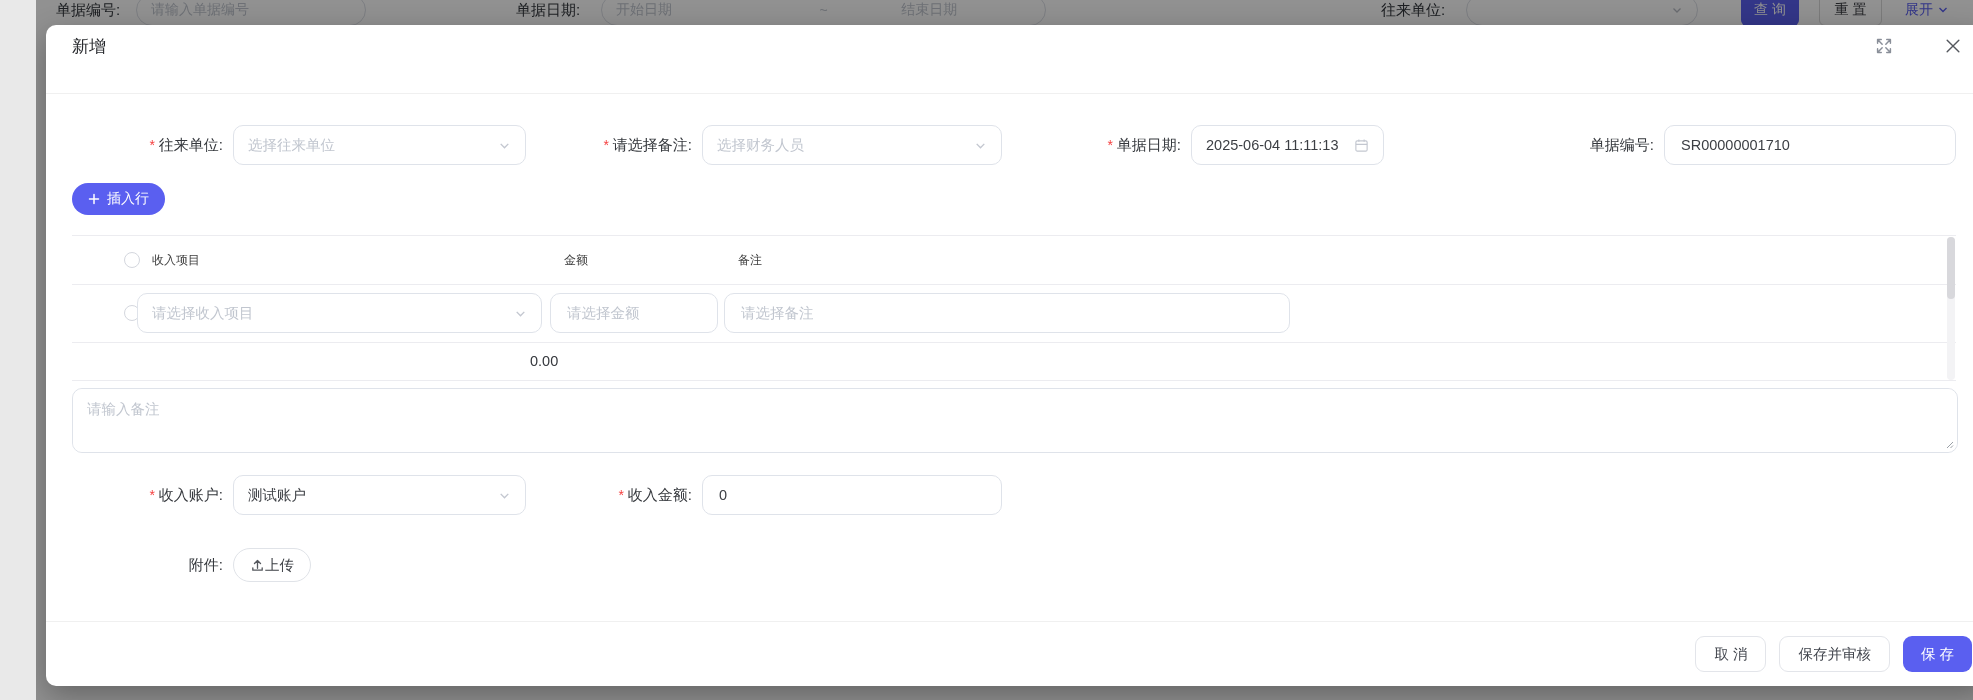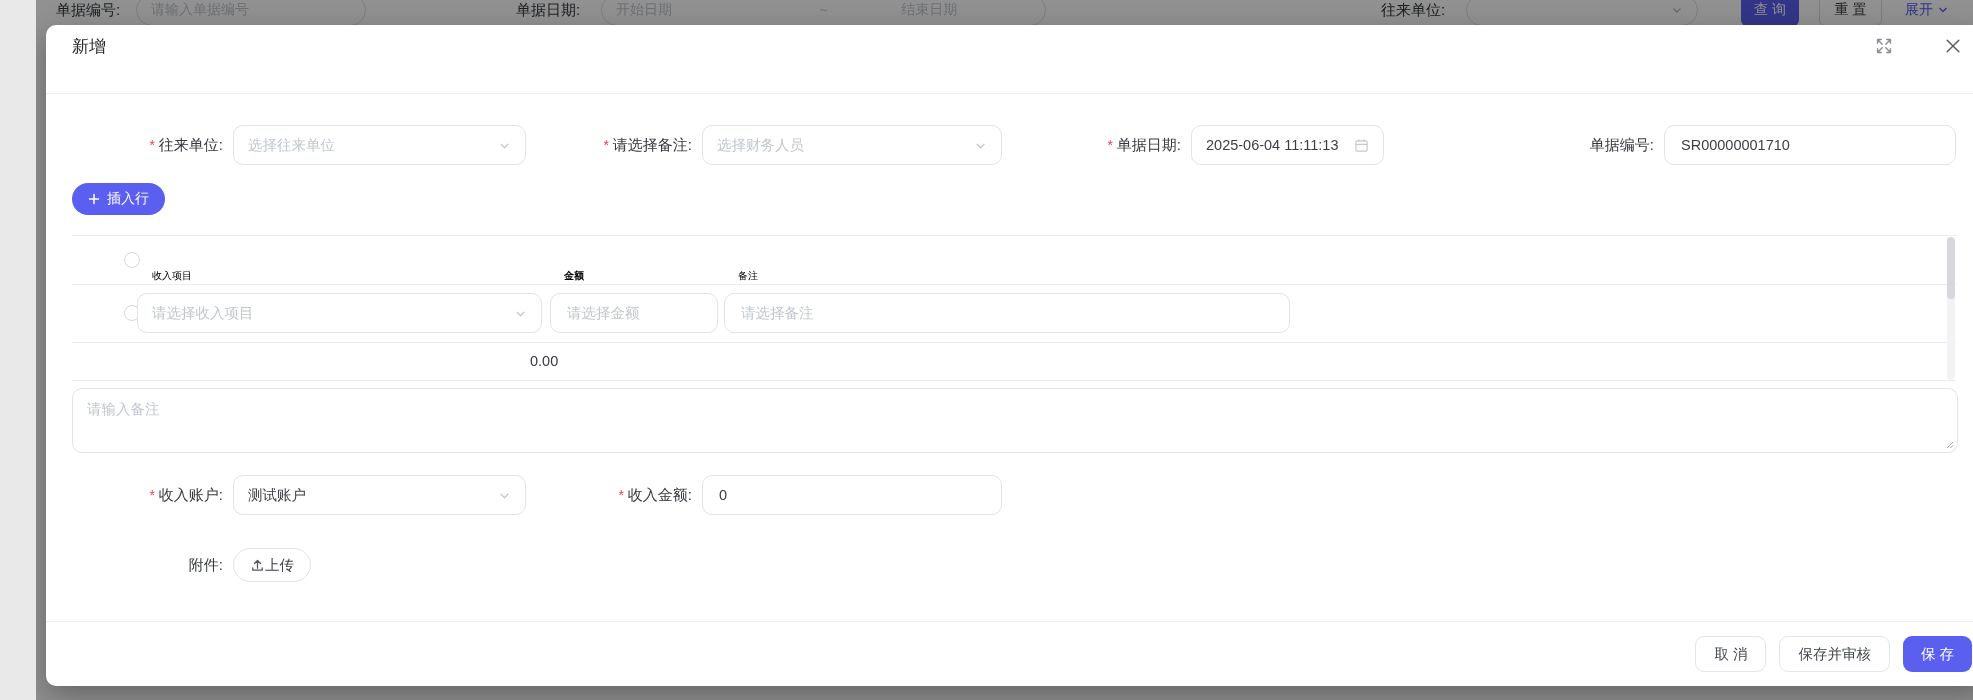--- a/index.html
+++ b/index.html
@@ -60,22 +60,22 @@
               font-family:inherit;}
 
   
   .itable{position:absolute;left:26px;top:210px;width:1884px;border-top:1px solid #ececf0;}
   .t-header{position:relative;height:48px;border-bottom:1px solid #ececf0;}
   .t-body{position:relative;height:57px;border-bottom:1px solid #ececf0;}
   .t-total{position:relative;height:37px;border-bottom:1px solid #ececf0;}
   .radio{position:absolute;left:52px;width:16px;height:16px;border:1px solid #d4d7de;border-radius:50%;background:#fff;box-sizing:border-box;}
   .t-header .radio{top:16px;}
   .t-body .radio{top:20px;}
-  .hcell{position:absolute;top:16px;line-height:48px;font-size:10px;color:#000000;}
-  .hc-item{left:80px;} .hc-amount{left:492px;font-weight:bold;} .hc-remark{left:666px;}
+  .hcell{position:absolute;top:0;line-height:48px;font-size:12px;color:#404040;}
+  .hc-item{left:80px;} .hc-amount{left:492px;} .hc-remark{left:666px;}
   .t-body .ctl{position:absolute;top:8px;}
   .cell-item{left:65px;width:405px;}
   .cell-amount{left:478px;width:168px;}
   .cell-remark{left:652px;width:566px;}
   .total-val{position:absolute;left:458px;line-height:37px;font-size:14.5px;color:#35383d;}
   .vscroll{position:absolute;right:1px;top:1px;bottom:1px;width:8px;background:#f3f3f5;border-radius:4px;}
   .vthumb{position:absolute;top:0;left:0;width:8px;height:62px;background:#d8d8dc;border-radius:4px;}
 
   .remark-area{position:absolute;left:26px;top:363px;width:1886px;height:65px;border:1px solid #dfe3ea;border-radius:10px;
                box-sizing:border-box;}

